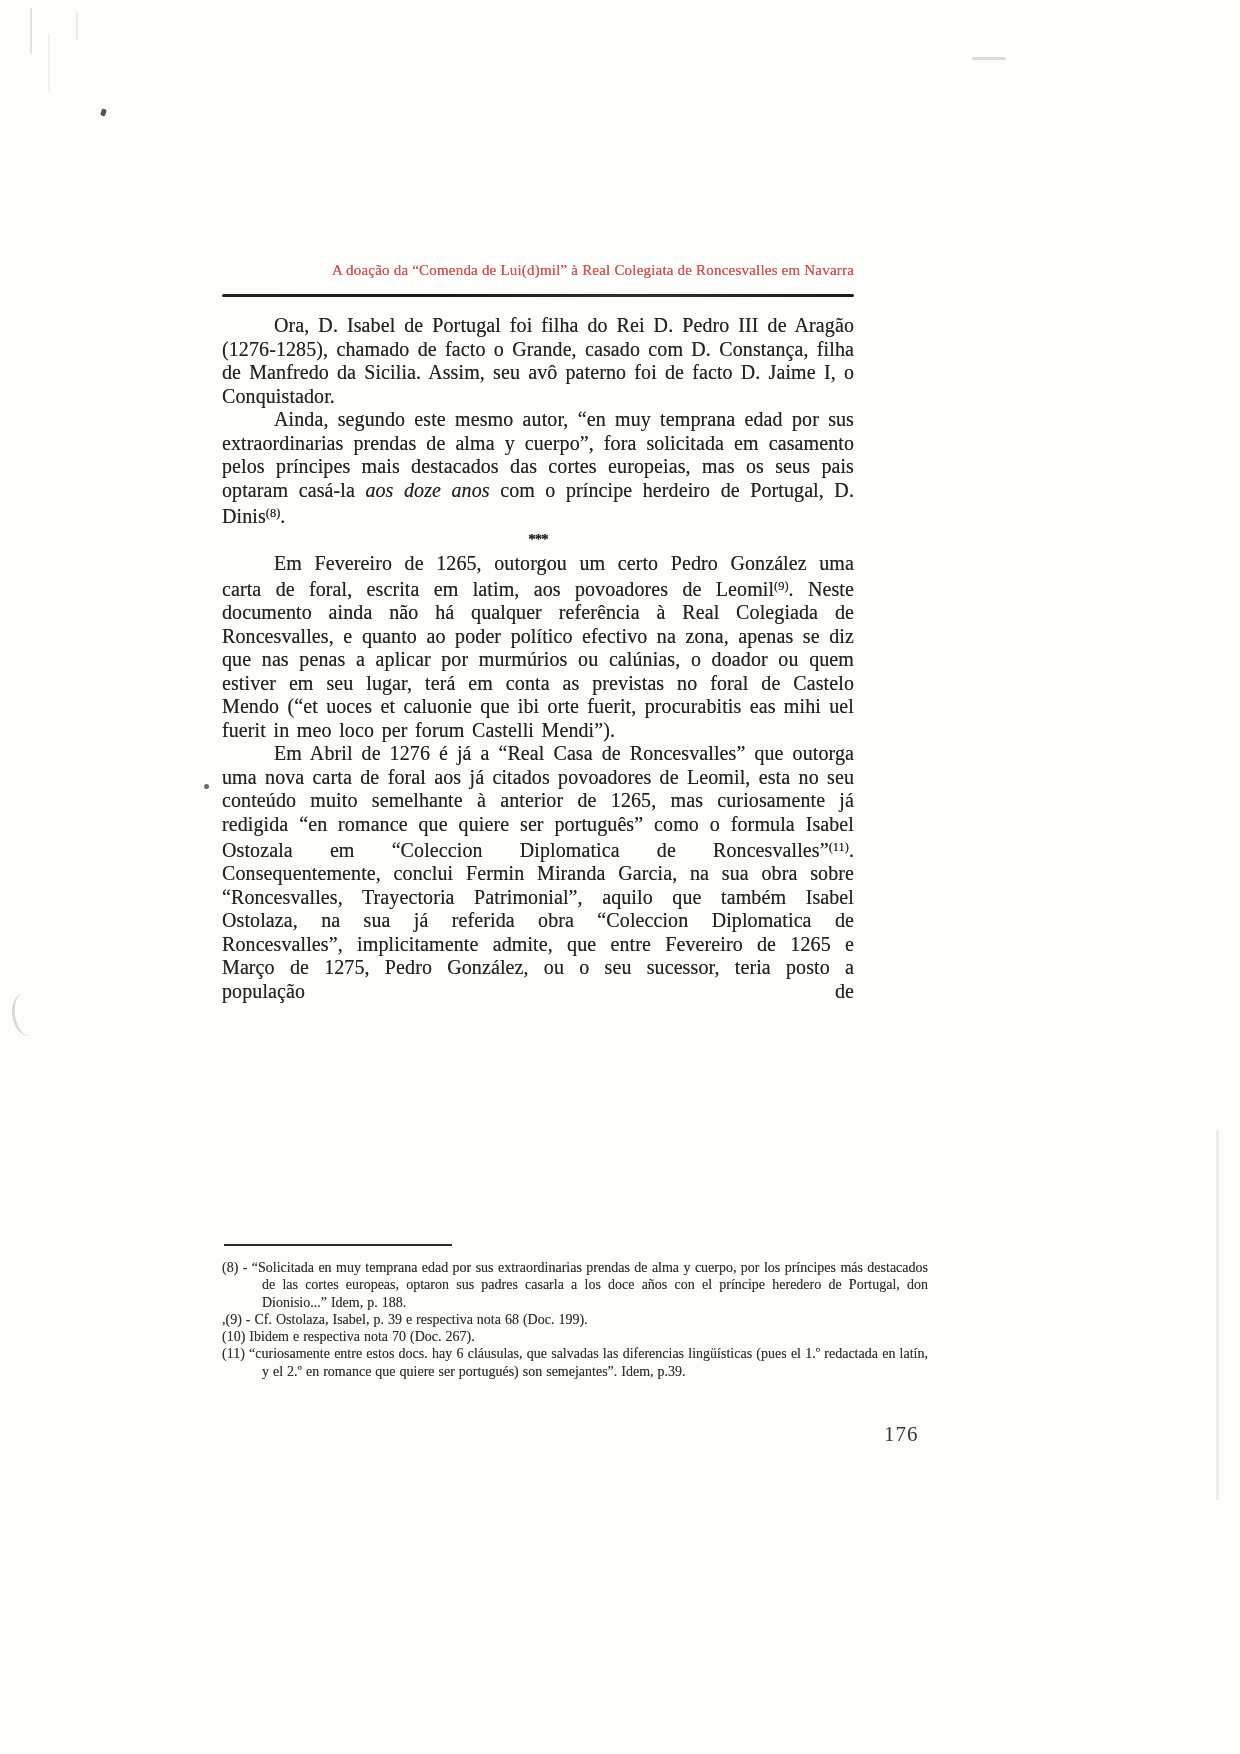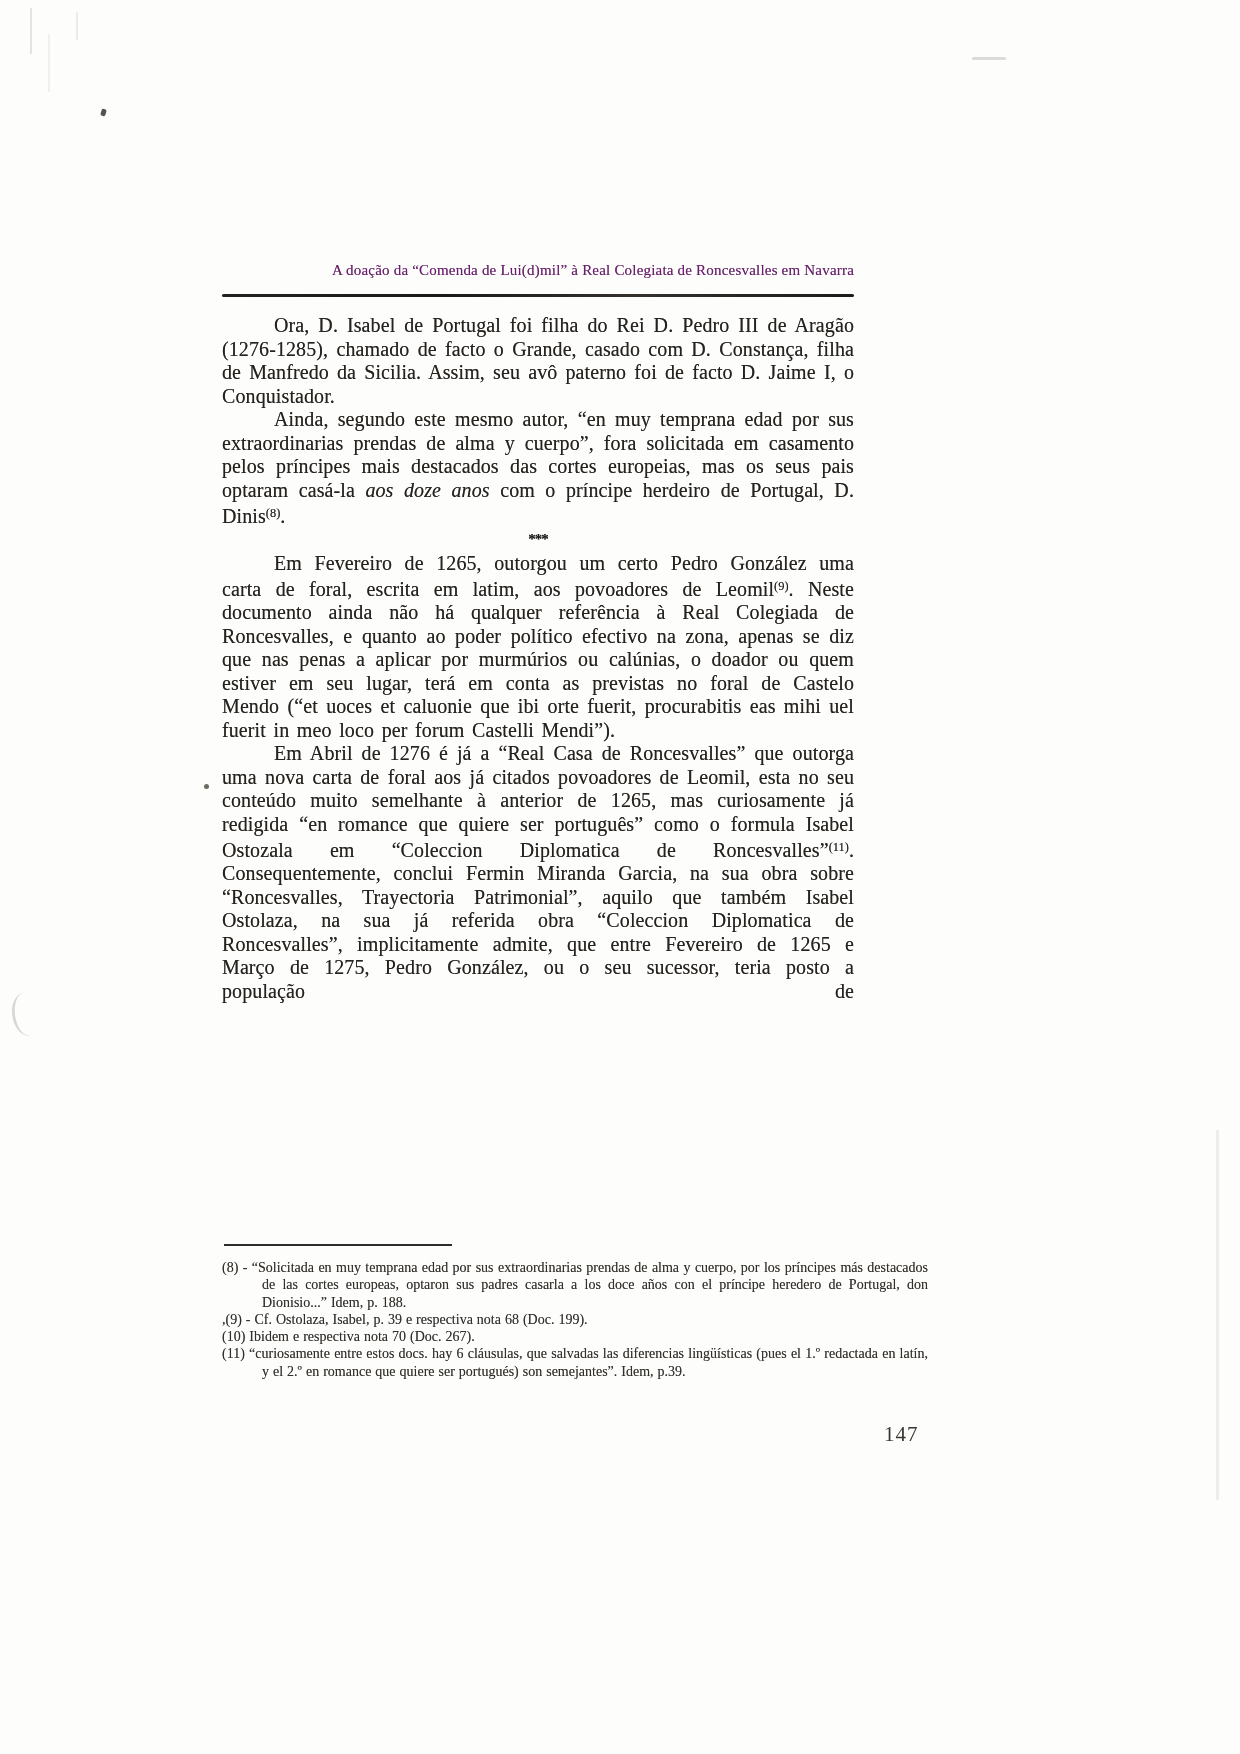--- a/index.html
+++ b/index.html
@@ -14,21 +14,21 @@
   }
   
   .running-header {
     position: absolute;
     left: 222px;
     top: 262px;
     width: 632px;
     font-size: 15px;
     letter-spacing: 0.2px;
     text-align: right;
-    color: #701a75;
+    color: #ef4444;
     text-shadow: 0 0 0.5px rgba(40,36,30,0.55);
   }
   .header-rule {
     position: absolute;
     left: 222px;
     top: 294px;
     width: 632px;
     height: 3px;
     background: linear-gradient(90deg, #242220 0%, #1b1a18 35%, #34312d 65%, #1d1c1a 100%);
     border-radius: 2px;
@@ -144,15 +144,15 @@
   <div class="footnotes">
     <div class="footnote-rule"></div>
     <ol>
       <li>(8) - “Solicitada en muy temprana edad por sus extraordinarias prendas de alma y cuerpo, por los príncipes más destacados de las cortes europeas, optaron sus padres casarla a los doce años con el príncipe heredero de Portugal, don Dionisio...” Idem, p. 188.</li>
       <li>,(9) - Cf. Ostolaza, Isabel, p. 39 e respectiva nota 68 (Doc. 199).</li>
       <li>(10)  Ibidem e respectiva nota 70 (Doc. 267).</li>
       <li>(11)  “curiosamente entre estos docs. hay 6 cláusulas, que salvadas las diferencias lingüísticas (pues el 1.º redactada en latín, y el 2.º en romance que quiere ser portugués) son semejantes”. Idem, p.39.</li>
     </ol>
   </div>
 
-  <div class="page-number">147</div>
+  <div class="page-number">176</div>
 
 </div>
 
 </body></html>

